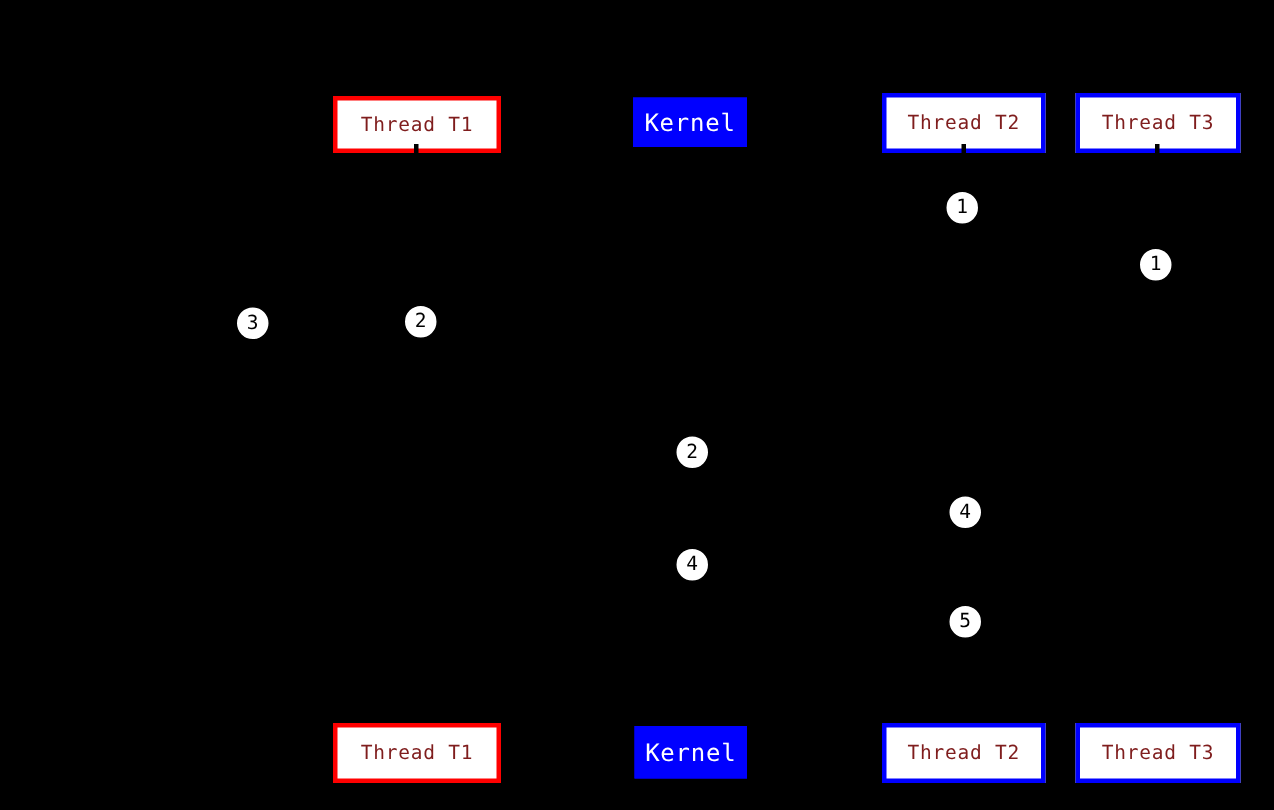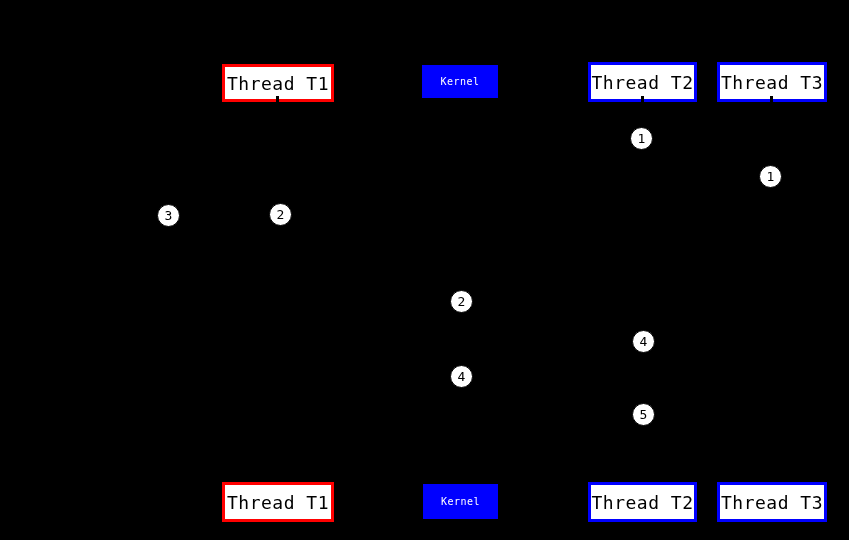--- a/index.html
+++ b/index.html
@@ -11,32 +11,32 @@
     font-family: "DejaVu Sans Mono", monospace;
   }
   .canvas { position: absolute; left: 0; top: 0; width: 849px; height: 540px; }
   .box {
     position: absolute;
     box-sizing: border-box;
     display: flex;
     align-items: center;
     justify-content: center;
     background: #ffffff;
-    color: #000000;
-    font-size: 18px;
+    color: #7f1d1d;
+    font-size: 13px;
     letter-spacing: 0.5px;
     white-space: nowrap;
   }
   .red-border  { border: 3px solid #ff0000; }
   .blue-border { border: 3px solid #0000ff; text-align: right; }
   .kernel-box  {
     background: #0000ff;
     color: #ffffff;
     border: 2px solid #0000ff;
-    font-size: 10px;
+    font-size: 16px;
   }
   .stub {
     position: absolute;
     width: 3px; height: 8px;
     background: #000000;
   }
   .marker {
     position: absolute;
     width: 23px; height: 23px;
     border-radius: 50%;

